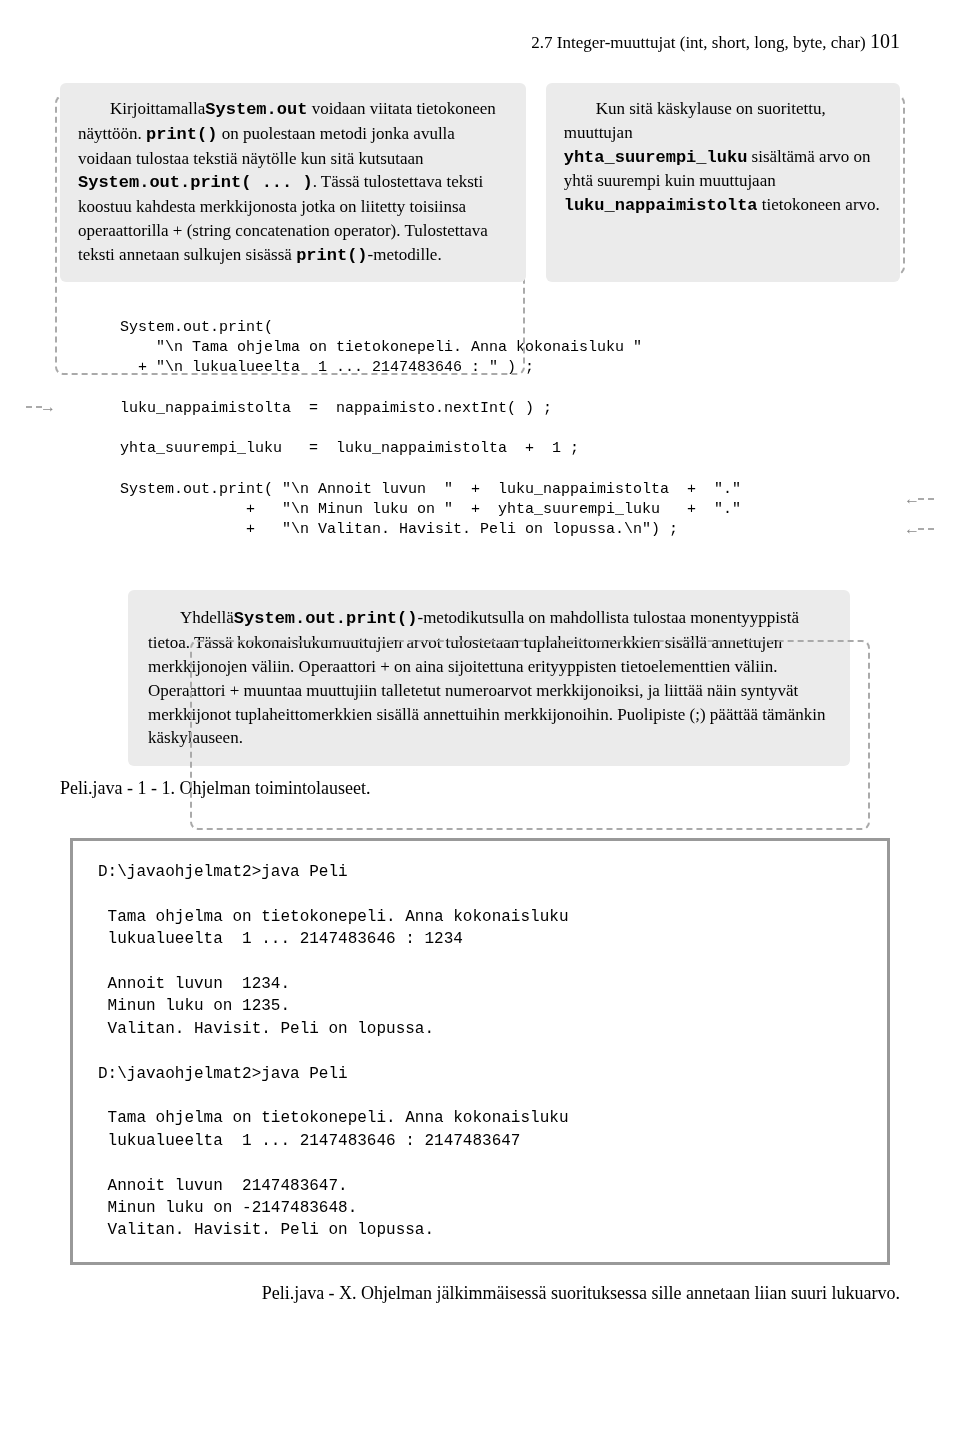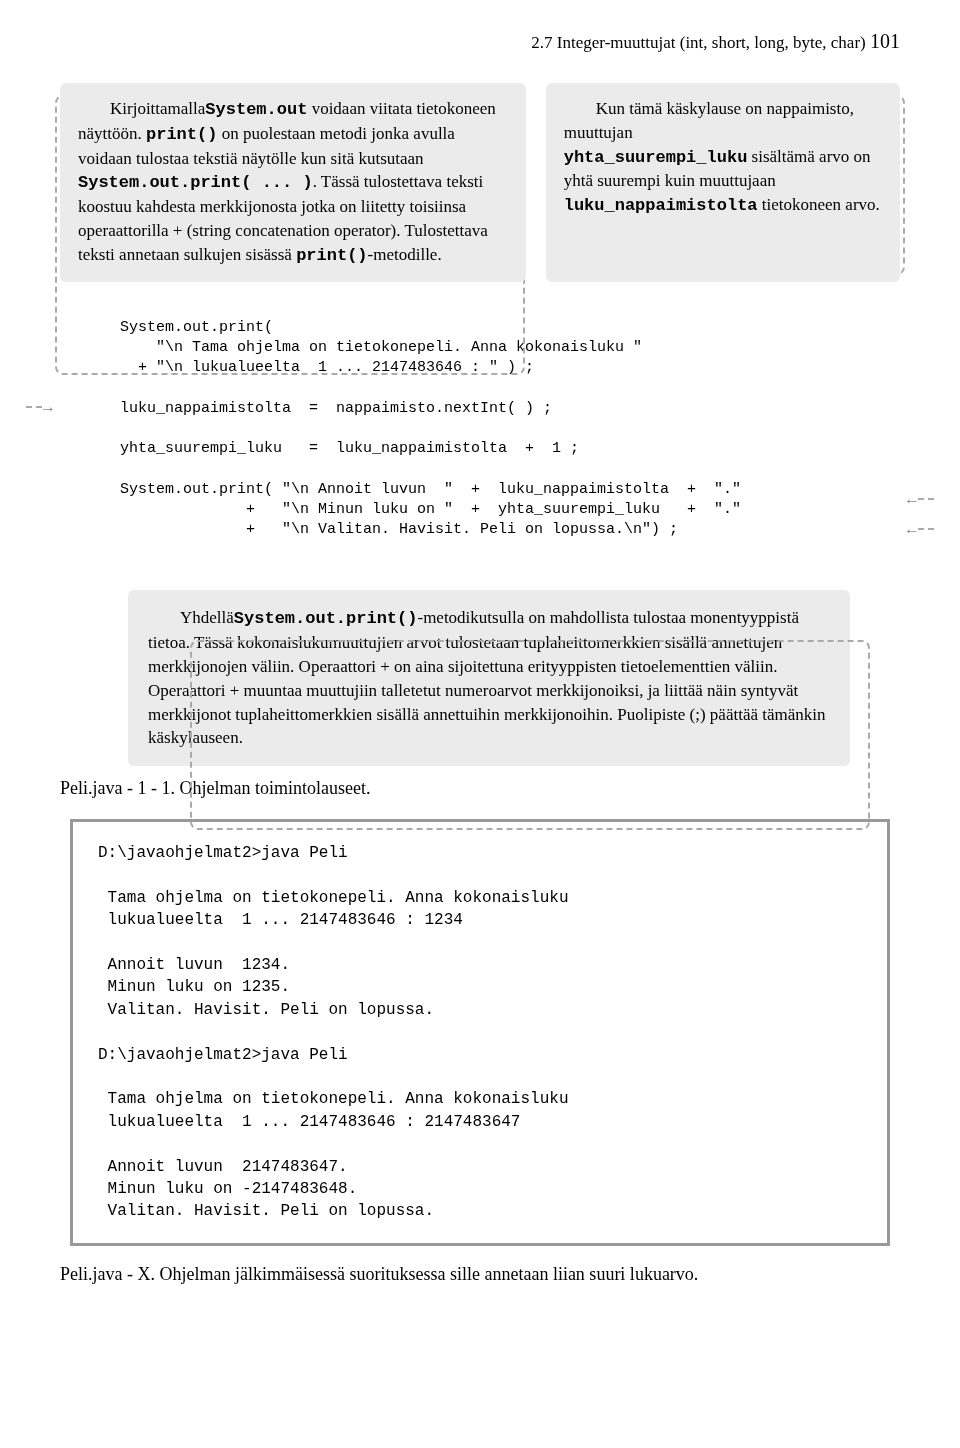--- a/index.html
+++ b/index.html
@@ -48,34 +48,35 @@
     .callout-bottom {
       background: #ebebeb;
       border-radius: 6px;
       padding: 16px 20px;
       margin: 0 50px 12px 68px;
       font-size: 17px;
       line-height: 1.4;
     }
     .figure-caption {
       font-size: 18px;
-      margin-bottom: 20px;
+      margin-bottom: 39px;
     }
     .console-box {
       border: 3px solid #999;
       padding: 20px 25px;
       margin: 20px 10px 12px 10px;
       font-family: "Courier New", Courier, monospace;
       font-size: 16px;
       white-space: pre;
       line-height: 1.4;
     }
     .caption2 {
       font-size: 18px;
       margin-top: 18px;
+      text-align: right;
     }
     .indent { text-indent: 32px; display: inline-block; }
     
     
     .dash-decor-top-left {
       position: absolute;
       top: 95px;
       left: 55px;
       width: 470px;
       height: 280px;
@@ -161,21 +162,21 @@
 <div class="dash-decor-top-right"></div>
 <div class="arrow-left">→</div>
 <div class="arrow-right">←</div>
 <div class="arrow-right2">←</div>
 
 <div class="callout-row">
   <div class="callout callout-left">
     <span class="indent">Kirjoittamalla </span><span class="mono">System.out</span><span> voidaan viitata tietokoneen näyttöön. </span><span class="mono">print()</span><span> on puolestaan metodi jonka avulla voidaan tulostaa tekstiä näytölle kun sitä kutsutaan </span><span class="mono">System.out.print( ... )</span><span>. Tässä tulostettava teksti koostuu kahdesta merkkijonosta jotka on liitetty toisiinsa operaattorilla + (string concatenation operator). Tulostettava teksti annetaan sulkujen sisässä </span><span class="mono">print()</span><span>-metodille.</span>
   </div>
   <div class="callout callout-right">
-    <span class="indent">Kun tämä käskylause on nappaimisto, muuttujan </span><span class="mono">yhta_suurempi_luku</span><span> sisältämä arvo on yhtä suurempi kuin muuttujaan </span><span class="mono">luku_nappaimistolta</span><span> tietokoneen arvo.</span>
+    <span class="indent">Kun sitä käskylause on suoritettu, muuttujan </span><span class="mono">yhta_suurempi_luku</span><span> sisältämä arvo on yhtä suurempi kuin muuttujaan </span><span class="mono">luku_nappaimistolta</span><span> tietokoneen arvo.</span>
   </div>
 </div>
 
 <div class="code-block">System.out.print(
     "\n Tama ohjelma on tietokonepeli. Anna kokonaisluku "
   + "\n lukualueelta  1 ... 2147483646 : " ) ;
 
 luku_nappaimistolta  =  nappaimisto.nextInt( ) ;
 
 yhta_suurempi_luku   =  luku_nappaimistolta  +  1 ;

